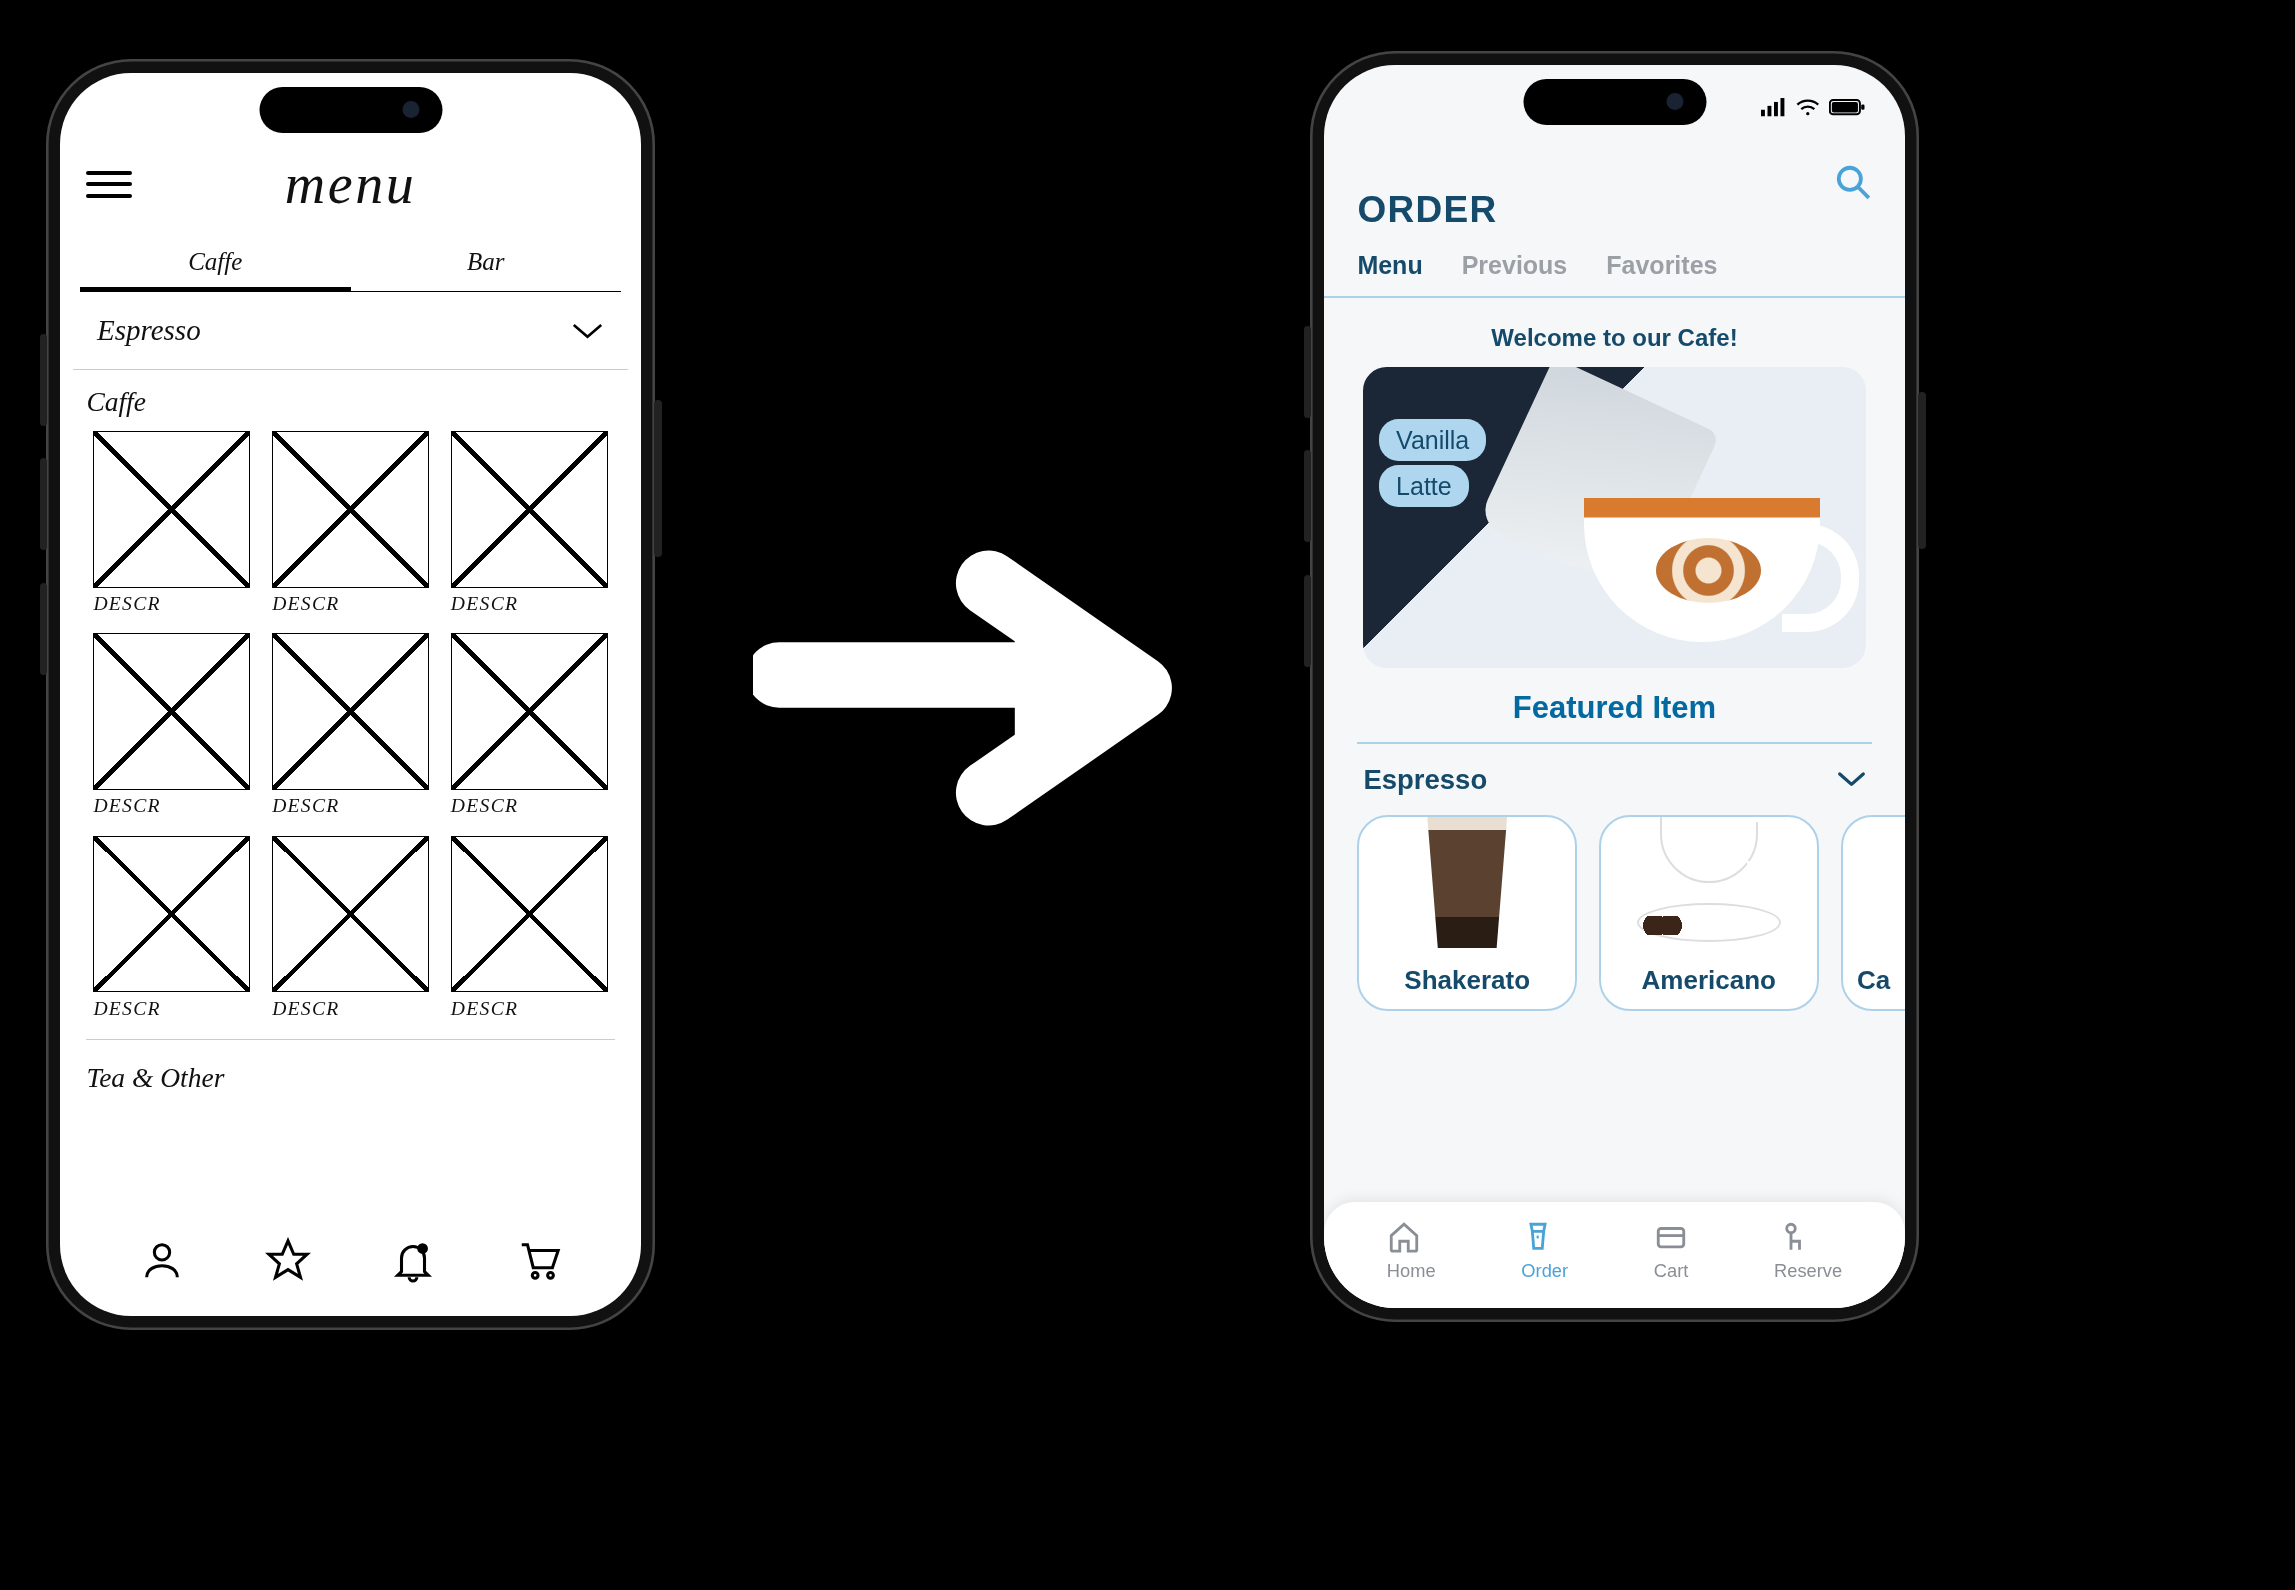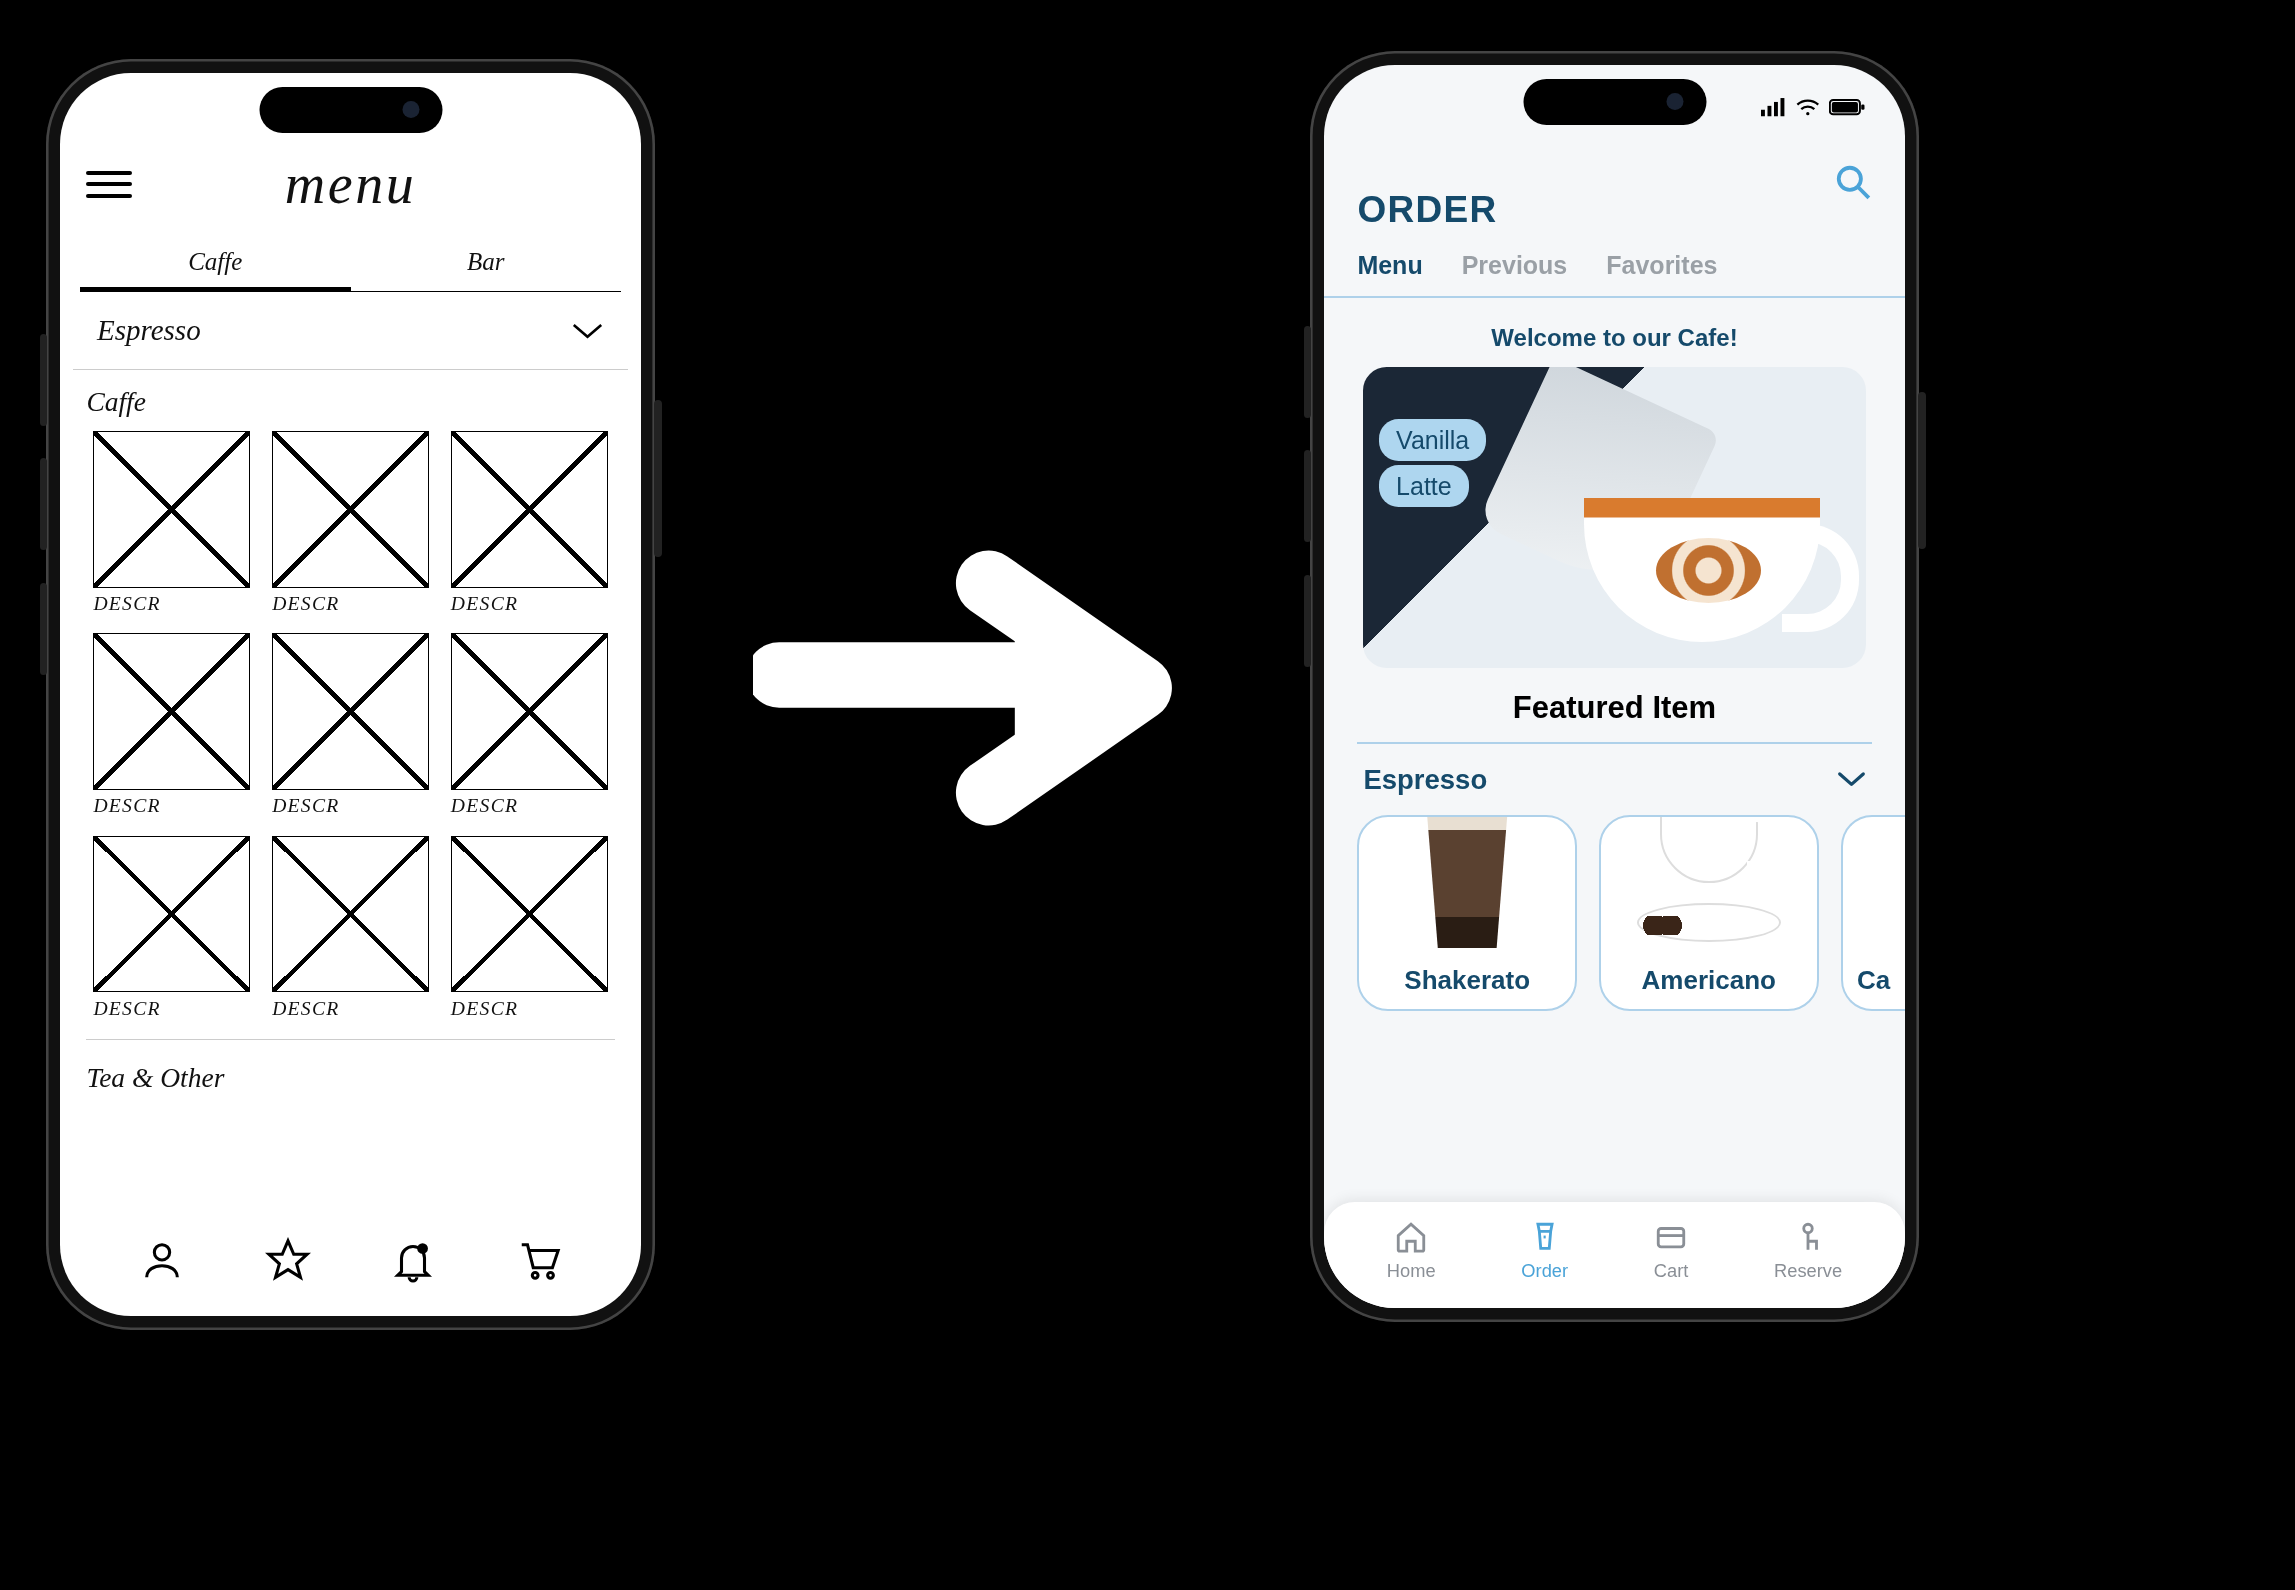--- a/index.html
+++ b/index.html
@@ -88,39 +88,39 @@
   .hf-hero { margin:0 39px; border-radius:23.6px; overflow:hidden; height:301px; position:relative; background:linear-gradient(135deg,#1b2736 0 35%,#e8eef3 35% 100%); }
   .cup { position:absolute; right:46px; bottom:26px; width:236px; height:144px; border-radius:0 0 118px 118px; background:#fff; box-shadow:inset 0 19.6px 0 #d97b2e; }
   .cup::after { content:""; position:absolute; right:-39px; top:26px; width:59px; height:72px; border:18.3px solid #fff; border-left:none; border-radius:0 52px 52px 0; }
   .latte-art { position:absolute; right:105px; bottom:65px; width:105px; height:65px; background:radial-gradient(circle,#f5e4d0 20%,#c07030 22% 40%,#f5e4d0 42% 58%,#c07030 60%); border-radius:50%; }
   .pitcher { position:absolute; left:144px; top:19.6px; width:183px; height:183px; background:linear-gradient(160deg,#cfd6dc,#f0f3f5); border-radius:13px 13px 92px 26px; transform:rotate(25deg); }
   .pour { position:absolute; left:282px; top:131px; width:17px; height:118px; background:#f7f4ef; border-radius:9.2px; transform:rotate(8deg); }
   .hf-chip { position:absolute; left:15.7px; background:#aed6ef; color:#154a6b; font-size:25px; font-weight:500; padding:6.5px 17px; border-radius:19.6px; }
   .hf-chip.c1 { top:52px; }
   .hf-chip.c2 { top:98px; }
 
-  .hf-featured { text-align:center; font-weight:800; font-size:31px; color:#000000; margin:22px 0 15.7px; }
+  .hf-featured { text-align:center; font-weight:800; font-size:31px; color:#0369a1; margin:22px 0 15.7px; }
   .hf-rule2 { height:2px; background:#aed1ea; margin:0 33px; }
 
   .hf-category { display:flex; justify-content:space-between; align-items:center; padding:19.6px 39px; font-size:27.5px; font-weight:600; color:#154a6b; }
 
   .hf-cards { display:flex; gap:22px; padding:0 0 0 33px;justify-content:flex-end; }
   .hf-card { border:2.6px solid #aed1ea; border-radius:31px; width:223px; height:196px; display:flex; flex-direction:column; align-items:center; justify-content:flex-end; padding-bottom:13px; position:relative; overflow:hidden; background:#fff; }
   .hf-card.partial { width:65px; border-top-right-radius:0; border-bottom-right-radius:0; border-right:none; }
   .hf-card-label { font-size:26px; font-weight:600; color:#154a6b; }
 
   .drink-shakerato { position:absolute; top:-26px; width:105px; height:157px; background:linear-gradient(#e8dfd2 0 25%,#5a4130 25% 80%,#2a1d14 80%); clip-path:polygon(10% 0,90% 0,78% 100%,22% 100%); border-radius:6.5px; }
   .drink-americano { position:absolute; top:-19.6px; width:144px; height:144px; }
   .saucer { position:absolute; bottom:0; left:0; width:144px; height:39px; background:#fff; border:2px solid #ddd; border-radius:50%; }
   .cup2 { position:absolute; top:0; left:23px; width:98px; height:85px; background:#fff; border:2px solid #ddd; border-radius:0 0 52px 52px; box-shadow:inset 0 15.7px 0 #2a1810; }
   .cup2::after { content:""; position:absolute; right:-26px; top:13px; width:26px; height:39px; border:9.2px solid #fff; border-left:none; border-radius:0 26px 26px 0; }
   .beans { position:absolute; bottom:6.5px; left:6.5px; width:39px; height:19.6px; background:radial-gradient(circle at 30% 50%,#3a2518 40%,transparent 41%),radial-gradient(circle at 70% 50%,#3a2518 40%,transparent 41%); }
 
   .hf-nav { position:absolute; bottom:0; left:0; right:0; background:#fff; border-radius:31px 31px 0 0; display:flex; justify-content:space-around; padding:18.3px 19.6px 26px; box-shadow:0 -2.6px 13px rgba(0,0,0,.08); }
-  .hf-nav-item { display:flex; flex-direction:column; align-items:center; gap:5.2px; font-size:18.3px; font-weight:500; color:#8a8f96; }
+  .hf-nav-item { display:flex; flex-direction:column; align-items:flex-start; gap:5.2px; font-size:18.3px; font-weight:500; color:#8a8f96; }
   .hf-nav-item.active { color:#4aa3d8; }
   .hf-nav-icon { width:34px; height:34px; }
 
   
   .arrow { position:absolute; left:753px; top:544px; width:432px; height:288px; }
 </style>
 </head>
 <body>
 
 <div class="phone left">

